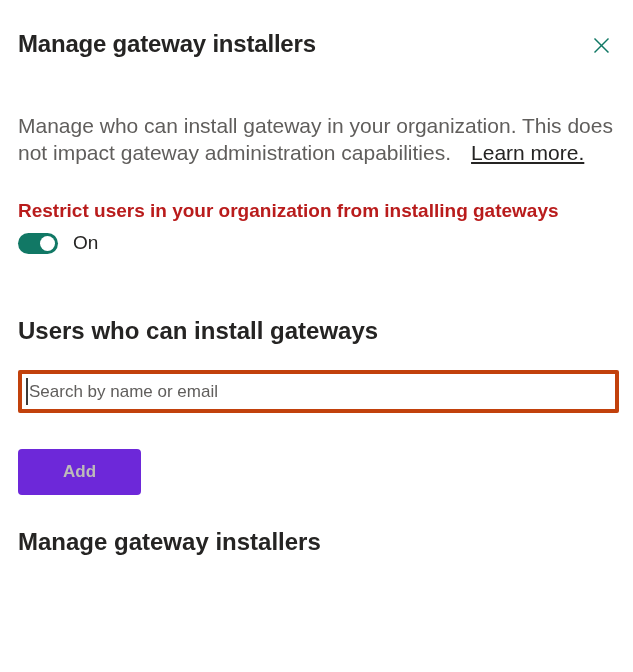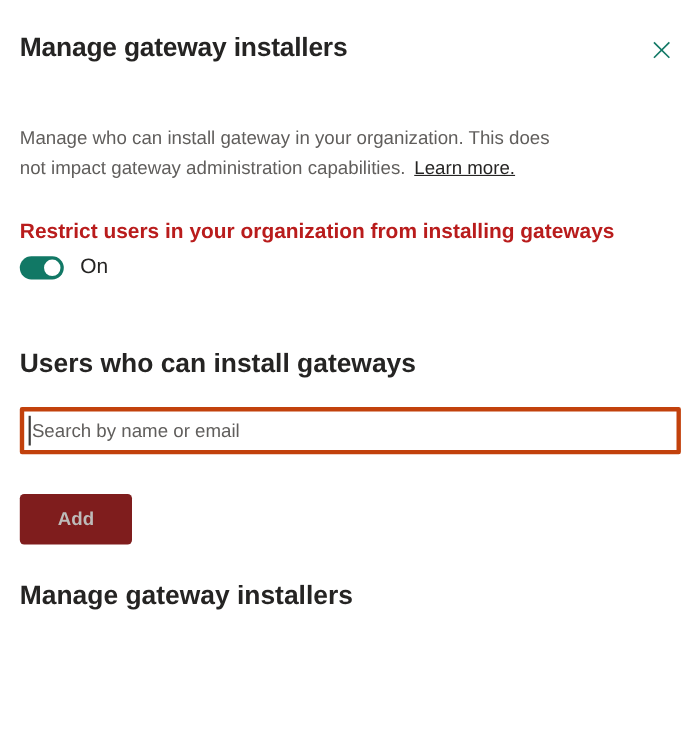--- a/index.html
+++ b/index.html
@@ -34,30 +34,30 @@
   .close-btn {
     background: none;
     border: none;
     padding: 2px;
     margin: 6px 6px 0 0;
     cursor: pointer;
     line-height: 0;
   }
   .description {
     margin-top: 52px;
-    font-size: 17px;
+    font-size: 21px;
     line-height: 27px;
     color: #605e5c;
     white-space: pre-line;
     max-width: 601px;
   }
   .learn-more {
     color: #252423;
     text-decoration: underline;
-    margin-left: 8px;
+    margin-left: 20px;
     cursor: pointer;
     white-space: nowrap;
   }
   .toggle-label {
     margin-top: 34px;
     font-size: 19px;
     font-weight: 700;
     line-height: 22px;
     color: #b91c1c;
   }
@@ -121,25 +121,25 @@
   .text-caret {
     position: absolute;
     left: 8px;
     top: 8px;
     width: 1.5px;
     height: 27px;
     background: #3b3a39;
   }
   .add-btn {
     margin-top: 36px;
-    width: 102px;
+    width: 123px;
     height: 46px;
     border: none;
     border-radius: 4px;
-    background: #7f1d1d;
+    background: #6d28d9;
     color: #bdbbb9;
     font-family: "Liberation Sans", "DejaVu Sans", sans-serif;
     font-size: 17px;
     font-weight: 600;
     cursor: default;
   }
   .heading-current { margin-top: 34px; }
   .empty-message {
     margin-top: 31px;
     font-size: 17px;

